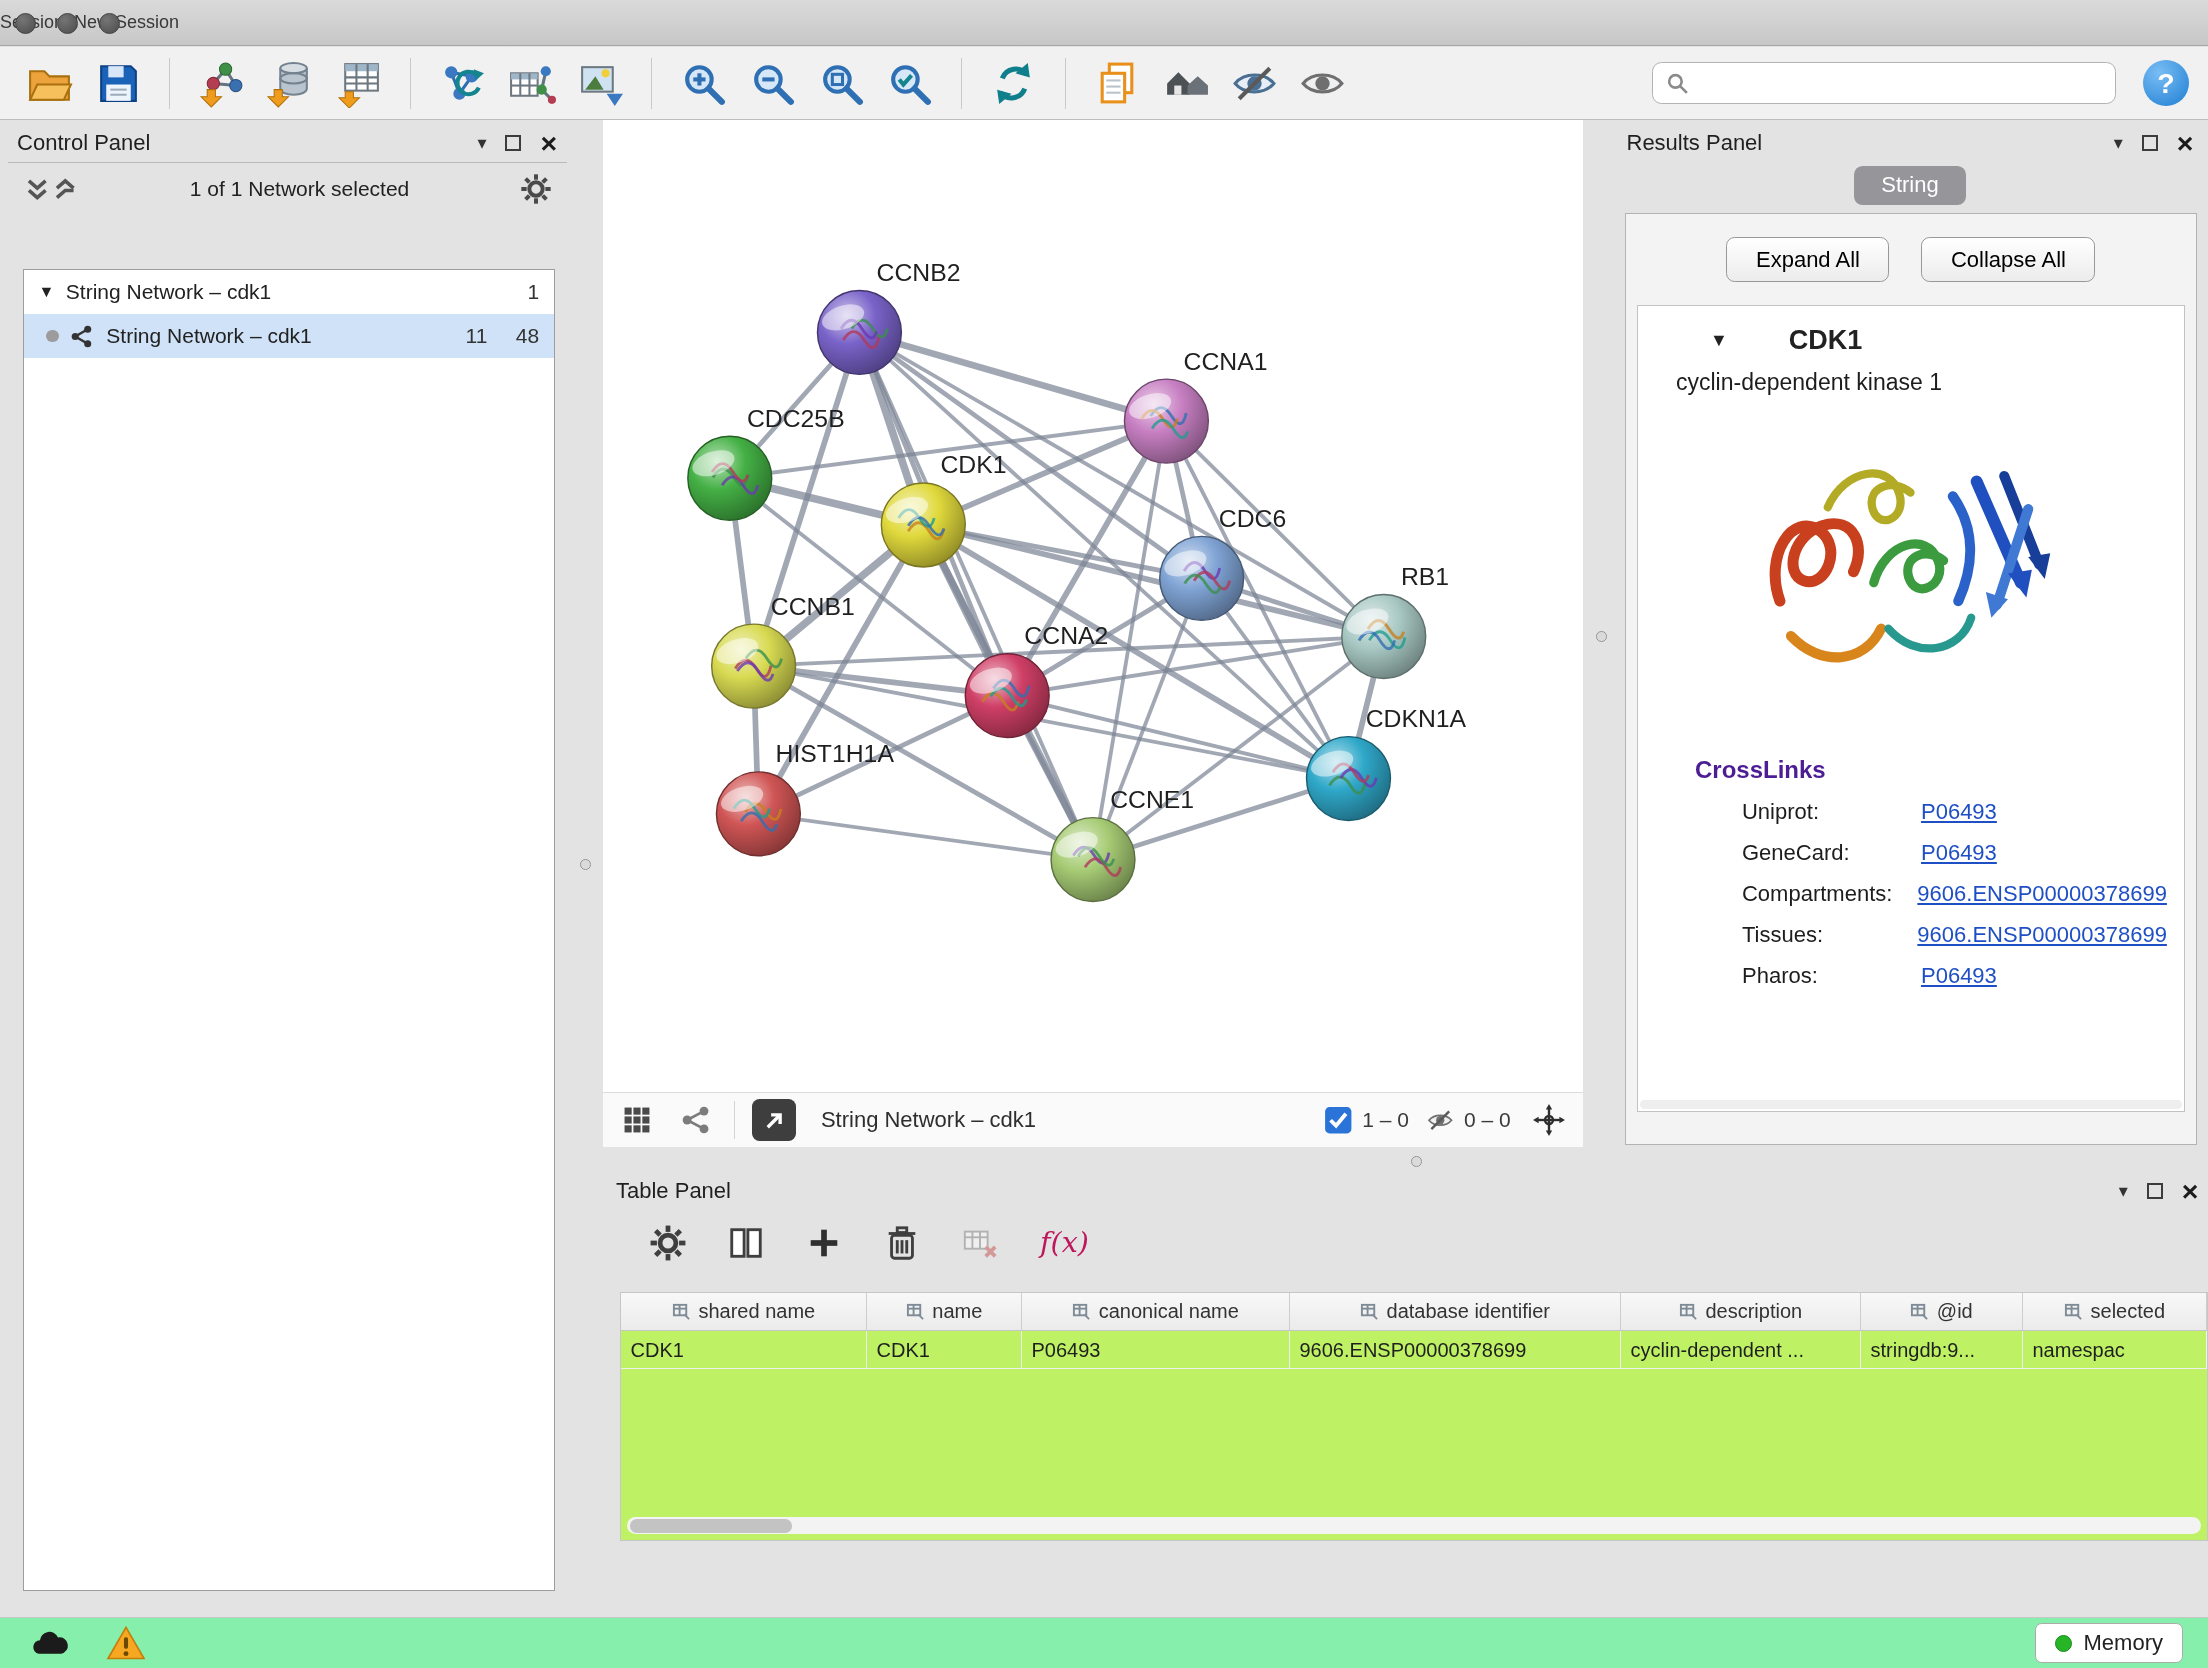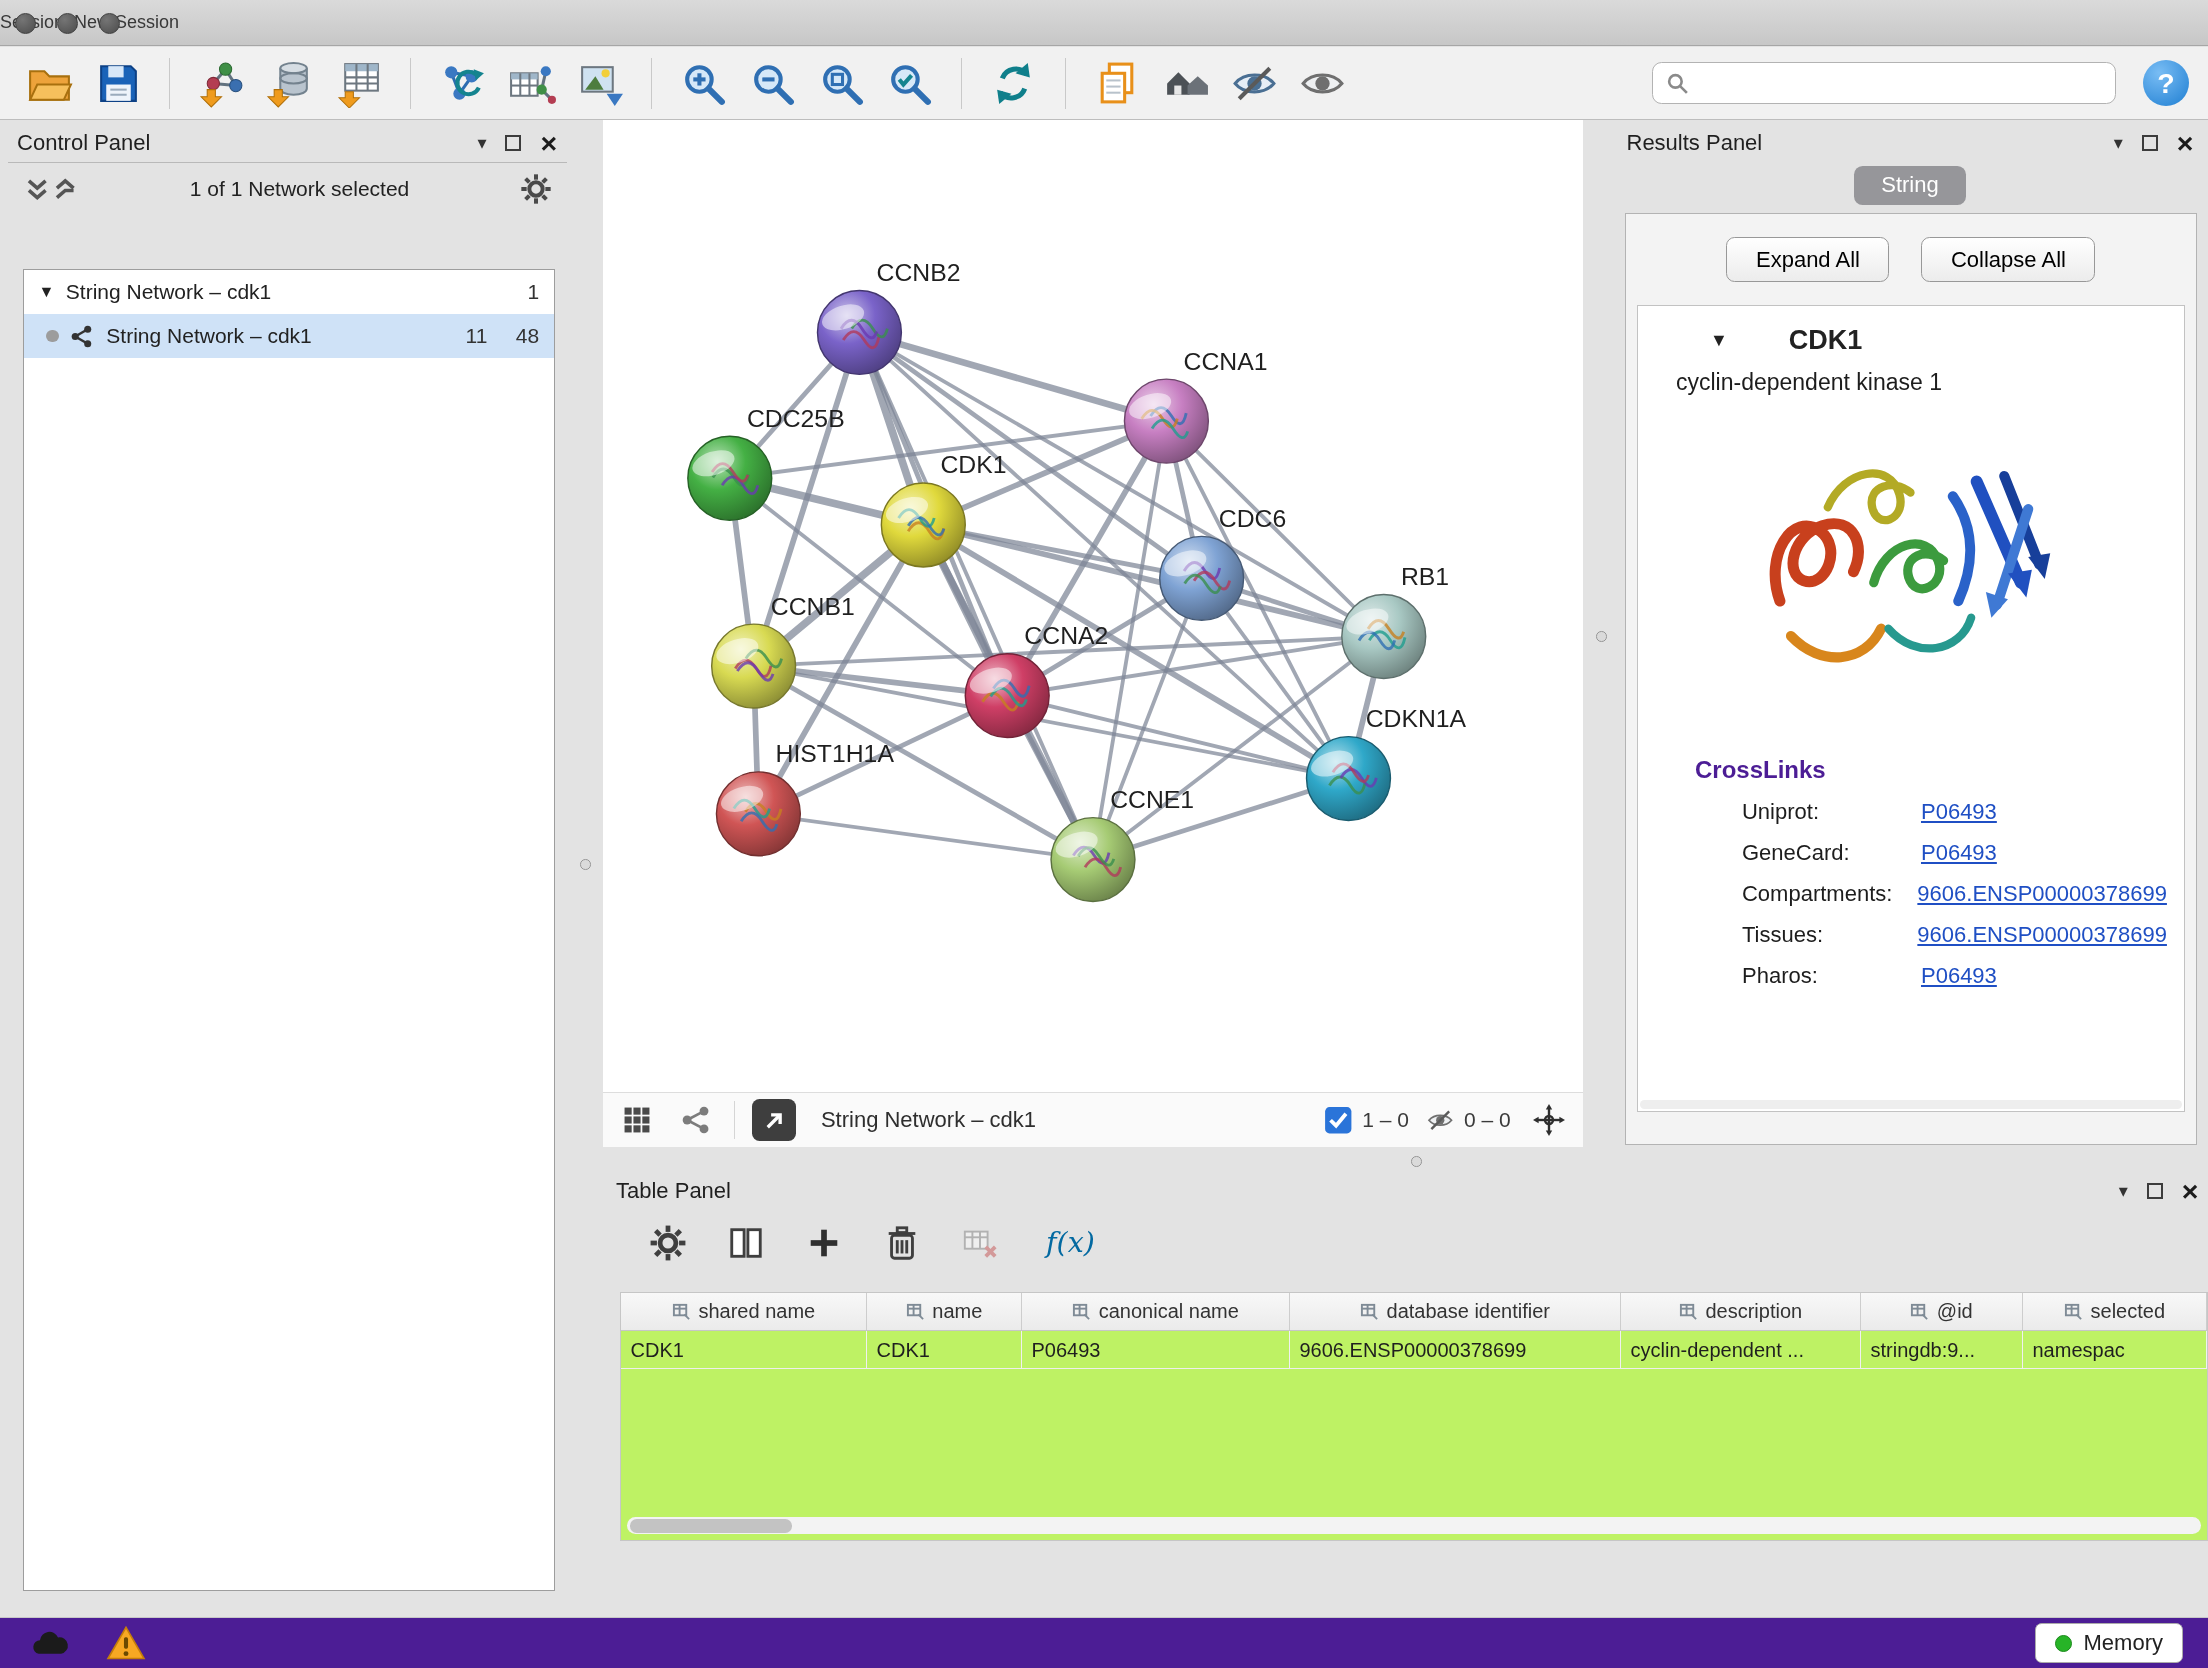--- a/index.html
+++ b/index.html
@@ -88,40 +88,40 @@
   .xl-label{width:179px;color:#1d1d1d}
   .xl-link{color:#1f4fc4;text-decoration:underline;cursor:pointer}
   .rp-scroll{position:absolute;left:1.9px;right:1.9px;bottom:1.9px;height:9.5px;background:#eee;border-radius:4.8px}
   .grip{position:absolute;width:10.5px;height:10.5px;border:1px solid #979797;border-radius:50%;background:#dadada}
 
   
   .table-panel{position:absolute;left:601px;top:1172px;width:1607px;height:439px}
   .tp-toolbar{display:flex;align-items:center;gap:32px;padding:9.5px 0 5.7px 44px}
   .tp-btn{border:none;background:transparent;width:46px;height:46px;display:flex;align-items:center;justify-content:center;cursor:pointer}
   .tp-btn svg{width:38px;height:38px}
-  .fx{font-family:"DejaVu Serif",serif;font-style:italic;font-size:28.5px;color:#0369a1;margin-left:11px}
+  .fx{font-family:"DejaVu Serif",serif;font-style:italic;font-size:28.5px;color:#be185d;margin-left:5px}
   .tp-table{position:absolute;left:19px;right:0;top:120px;height:249px;background:#bef264;border:1px solid #c6c6c6}
   .thead{display:flex;height:38px;background:linear-gradient(#f8f8f8,#ebebeb);border-bottom:1px solid #c6c6c6}
   .th{display:flex;align-items:center;justify-content:center;gap:7.6px;font-size:20px;color:#333;
     border-right:1px solid #cdcdcd;overflow:hidden;white-space:nowrap}
   .col-ic{width:19px;height:19px;flex:none}
   .trow{display:flex;height:38px;border-bottom:1px solid #eee}
   .td{font-size:20px;color:#1f1f1f;padding:7.6px 9.5px;border-right:1px solid #f0f0f0;overflow:hidden;white-space:nowrap}
   .c0{width:246px}.c1{width:155px}.c2{width:268px}.c3{width:331px}.c4{width:240px}.c5{width:162px}.c6{flex:1}
   .tp-hscroll{position:absolute;left:5.7px;right:5.7px;bottom:5.7px;height:17px;background:#f3f3f3;border-radius:8.6px}
   .tp-thumb{position:absolute;left:3.8px;top:1.9px;width:162px;height:13.3px;background:#c3c3c3;border-radius:6.7px;cursor:pointer}
   .tp-tabs{position:absolute;left:0;right:0;bottom:17px;display:flex;justify-content:center}
   .tp-tab{font-size:22px;padding:7.6px 23px;border:1px solid #ababab;background:linear-gradient(#fdfdfd,#ededed);
     color:#2d2d2d;cursor:pointer}
   .tp-tab:first-child{border-radius:5.7px 0 0 5.7px}
   .tp-tab:last-child{border-radius:0 5.7px 5.7px 0}
   .tp-tab.active{background:#7a7a7a;color:#fff;border-color:#6a6a6a}
 
   
-  .statusbar{position:absolute;left:0;top:1617px;width:2208px;height:51px;background:#4c1d95;
+  .statusbar{position:absolute;left:0;top:1617px;width:2208px;height:51px;background:#86efac;
     border-top:1px solid #c7c7c7;display:flex;align-items:center;padding:14px 25px;gap:28.5px}
   .sb-ic{width:48px;height:38px;display:flex;align-items:center;justify-content:center;cursor:pointer}
   .mem-btn{margin-left:auto;display:flex;align-items:center;gap:11.4px;font-size:22px;color:#222;
     background:#fff;border:1px solid #ababab;border-radius:6.7px;padding:5.7px 19px;cursor:pointer}
   .mem-dot{width:17px;height:17px;border-radius:50%;background:#27b427;border:1px solid #1b8a1b}
 </style>
 </head>
 <body>
 
 <div class="titlebar">

